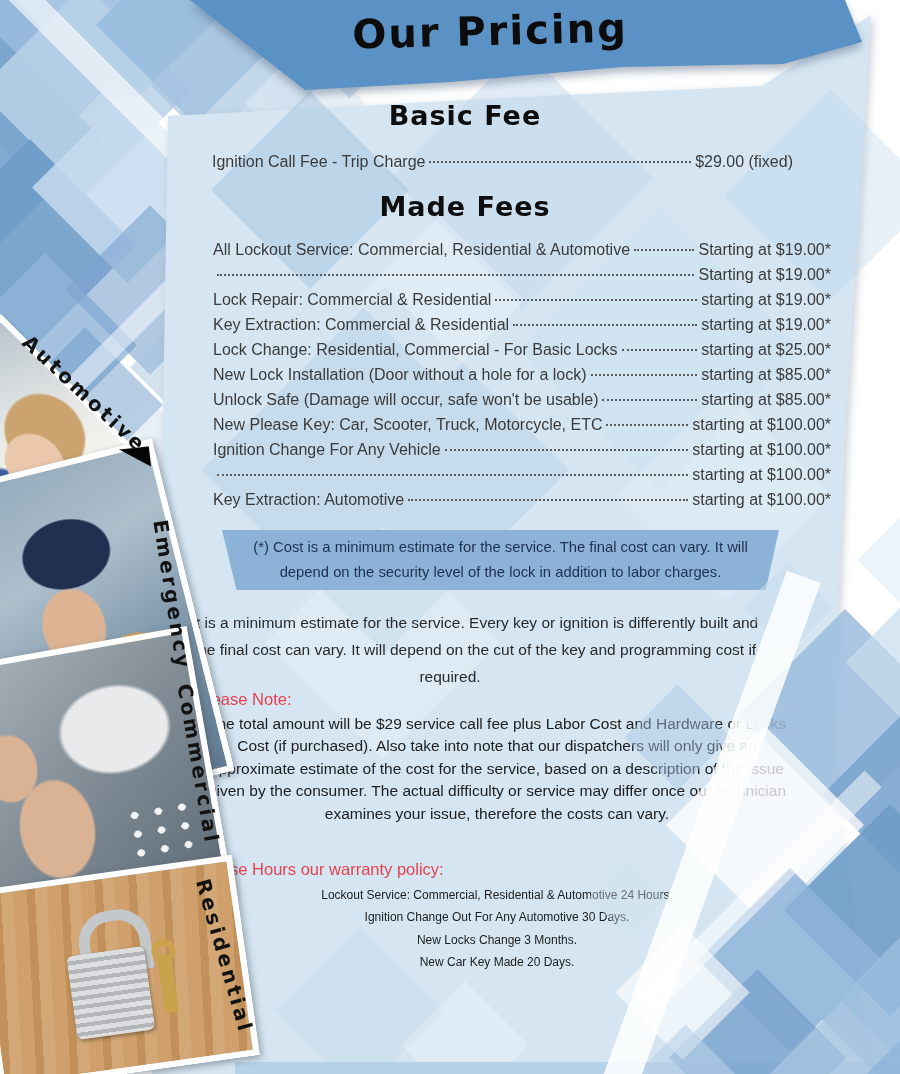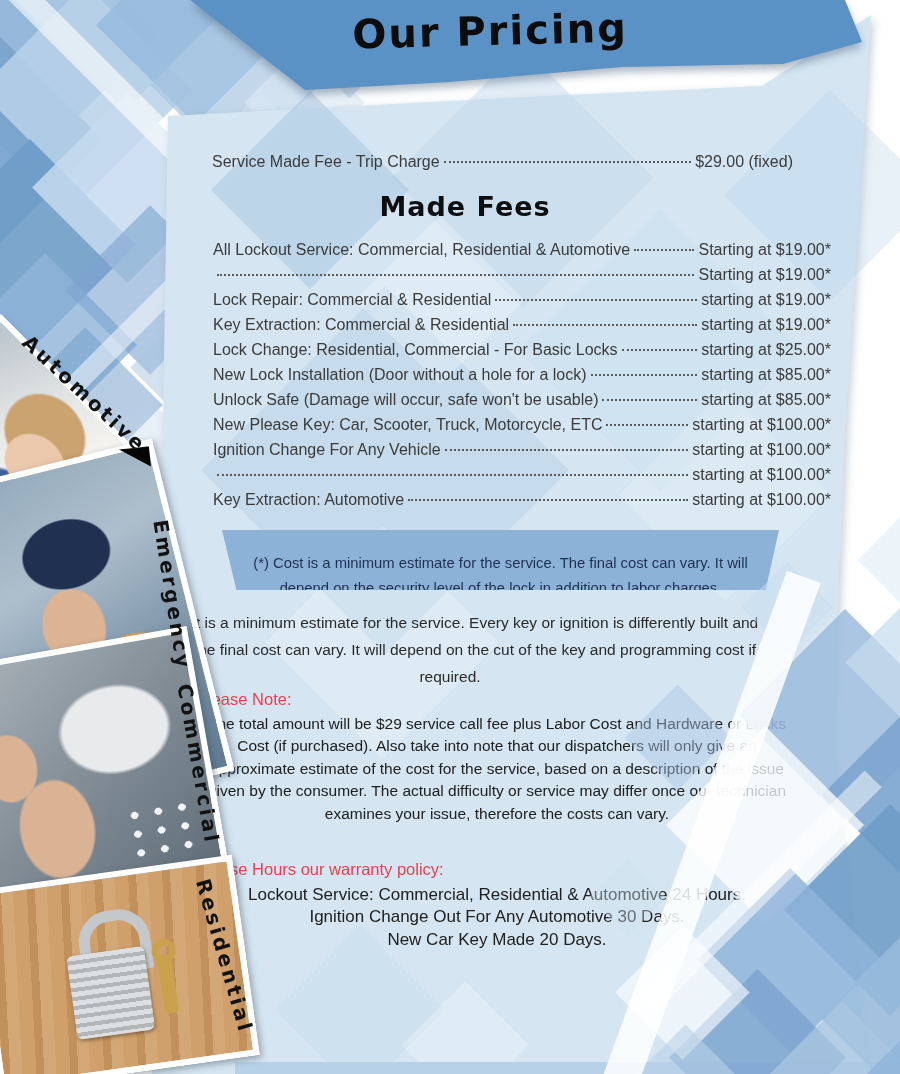--- a/index.html
+++ b/index.html
@@ -27,29 +27,29 @@
       letter-spacing:1px;color:#0e0e0e;}
   .fee-row{display:flex;align-items:baseline;height:25px;font-size:16px;color:#3b3b3b;}
   .fee-label{white-space:nowrap;}
   .fee-dots{flex:1;border-bottom:2px dotted #5a5a5a;margin:0 4px;transform:translateY(-4px);min-width:12px;}
   .fee-price{white-space:nowrap;}
   .basic-row{position:absolute;left:212px;top:153px;width:581px;z-index:4;}
   .fee-list{position:absolute;left:213px;top:241px;width:618px;z-index:4;}
   .note-box{position:absolute;left:222px;top:530px;width:557px;height:60px;z-index:4;
             background:#8db2d7;clip-path:polygon(0 0,100% 0,97.6% 100%,2.6% 100%);
             filter:drop-shadow(0 3px 3px rgba(90,120,150,.4));}
-  .note-box p{margin:0;padding:21px 18px 0;text-align:center;font-size:14.8px;line-height:25px;color:#1e3050;}
+  .note-box p{margin:0;padding:5px 18px 0;text-align:center;font-size:14.8px;line-height:25px;color:#1e3050;}
   .dstar{position:absolute;left:140px;top:609px;width:620px;text-align:center;z-index:4;
          font-size:15.5px;line-height:27px;color:#2a2a2a;}
   .red-head{position:absolute;left:197px;width:600px;text-align:left;z-index:4;
             font-size:16.5px;color:#e8404e;}
   .pn-body{position:absolute;left:201px;top:713px;width:592px;text-align:center;z-index:4;
            font-size:15.5px;line-height:22.4px;color:#202020;}
   .wr-list{position:absolute;left:197px;top:884px;width:600px;text-align:center;z-index:4;
-           font-size:17px;line-height:22.4px;color:#202020;}
+           font-size:12px;line-height:22.4px;color:#202020;}
   
   .photo{position:absolute;z-index:6;border:6px solid #fff;box-shadow:2px 3px 7px rgba(60,70,85,.45);overflow:hidden;}
   .photo-auto{left:-105px;top:358px;width:200px;height:200px;transform:rotate(45deg);
       background:
         radial-gradient(55px 45px at 62% 38%,#ecc9ad 0 58%,transparent 62%),
         radial-gradient(72px 62px at 55% 24%,#caa36e 0 58%,transparent 62%),
         radial-gradient(85px 55px at 70% 62%,#3c62a0 0 55%,transparent 60%),
         linear-gradient(115deg,#b9c4cc 0%,#e8e9e7 40%,#f7f5f1 62%,#cdd5da 100%);}
   .photo-emg{left:-65px;top:465px;width:250px;height:330px;transform:rotate(-14deg);
       background:
@@ -131,22 +131,23 @@
       <div class="dm" style="left: 300px; top: 950px; width: 120px; height: 120px; background: rgb(195, 217, 236); opacity: 0.4;"></div>
       <div class="dm" style="left: 420px; top: 1000px; width: 90px; height: 90px; background: rgb(255, 255, 255); opacity: 0.25;"></div>
     </div>
   <div class="bottom-strip"></div>
 
   <div class="banner-wrap">
     <div class="banner"></div>
   </div>
   <div class="page-title">Our Pricing</div>
 
+  <div class="h2" style="top:100px;">Basic Fee</div>
   <div class="basic-row fee-row">
-    <span class="fee-label">Service Made Fee - Trip Charge</span>
+    <span class="fee-label">Ignition Call Fee - Trip Charge</span>
     <span class="fee-dots"></span>
     <span class="fee-price">$29.00 (fixed)</span>
   </div>
 
   <div class="h2" style="top:191px;">Made Fees</div>
   <div class="fee-list" id="fee-list">
       <div class="fee-row">
         <span class="fee-label">All Lockout Service: Commercial, Residential &amp; Automotive</span>
         <span class="fee-dots"></span>
         <span class="fee-price">Starting at $19.00*</span>
@@ -207,20 +208,21 @@
 
   <div class="dstar">(**) Cost is a minimum estimate for the service. Every key or ignition is differently built and cut, so the final cost can vary. It will depend on the cut of the key and programming cost if required.</div>
 
   <div class="red-head" style="top:690px;">Please Note:</div>
   <div class="pn-body">The total amount will be $29 service call fee plus Labor Cost and Hardware or Locks Cost (if purchased). Also take into note that our dispatchers will only give an approximate estimate of the cost for the service, based on a description of the issue given by the consumer. The actual difficulty or service may differ once our technician examines your issue, therefore the costs can vary.</div>
 
   <div class="red-head" style="top:860px;">Please Hours our warranty policy:</div>
   <div class="wr-list" id="warranty-list">
       <div>Lockout Service: Commercial, Residential &amp; Automotive 24 Hours.</div>
       <div>Ignition Change Out For Any Automotive 30 Days.</div>
+      <div>New Locks Change 3 Months.</div>
       <div>New Car Key Made 20 Days.</div>
     </div>
 
   <div class="photo photo-auto"></div>
   <div class="black-tri"></div>
   <div class="photo photo-emg"></div>
   <div class="photo photo-com">
     <div class="keypad"></div>
   </div>
   <div class="photo photo-res">

